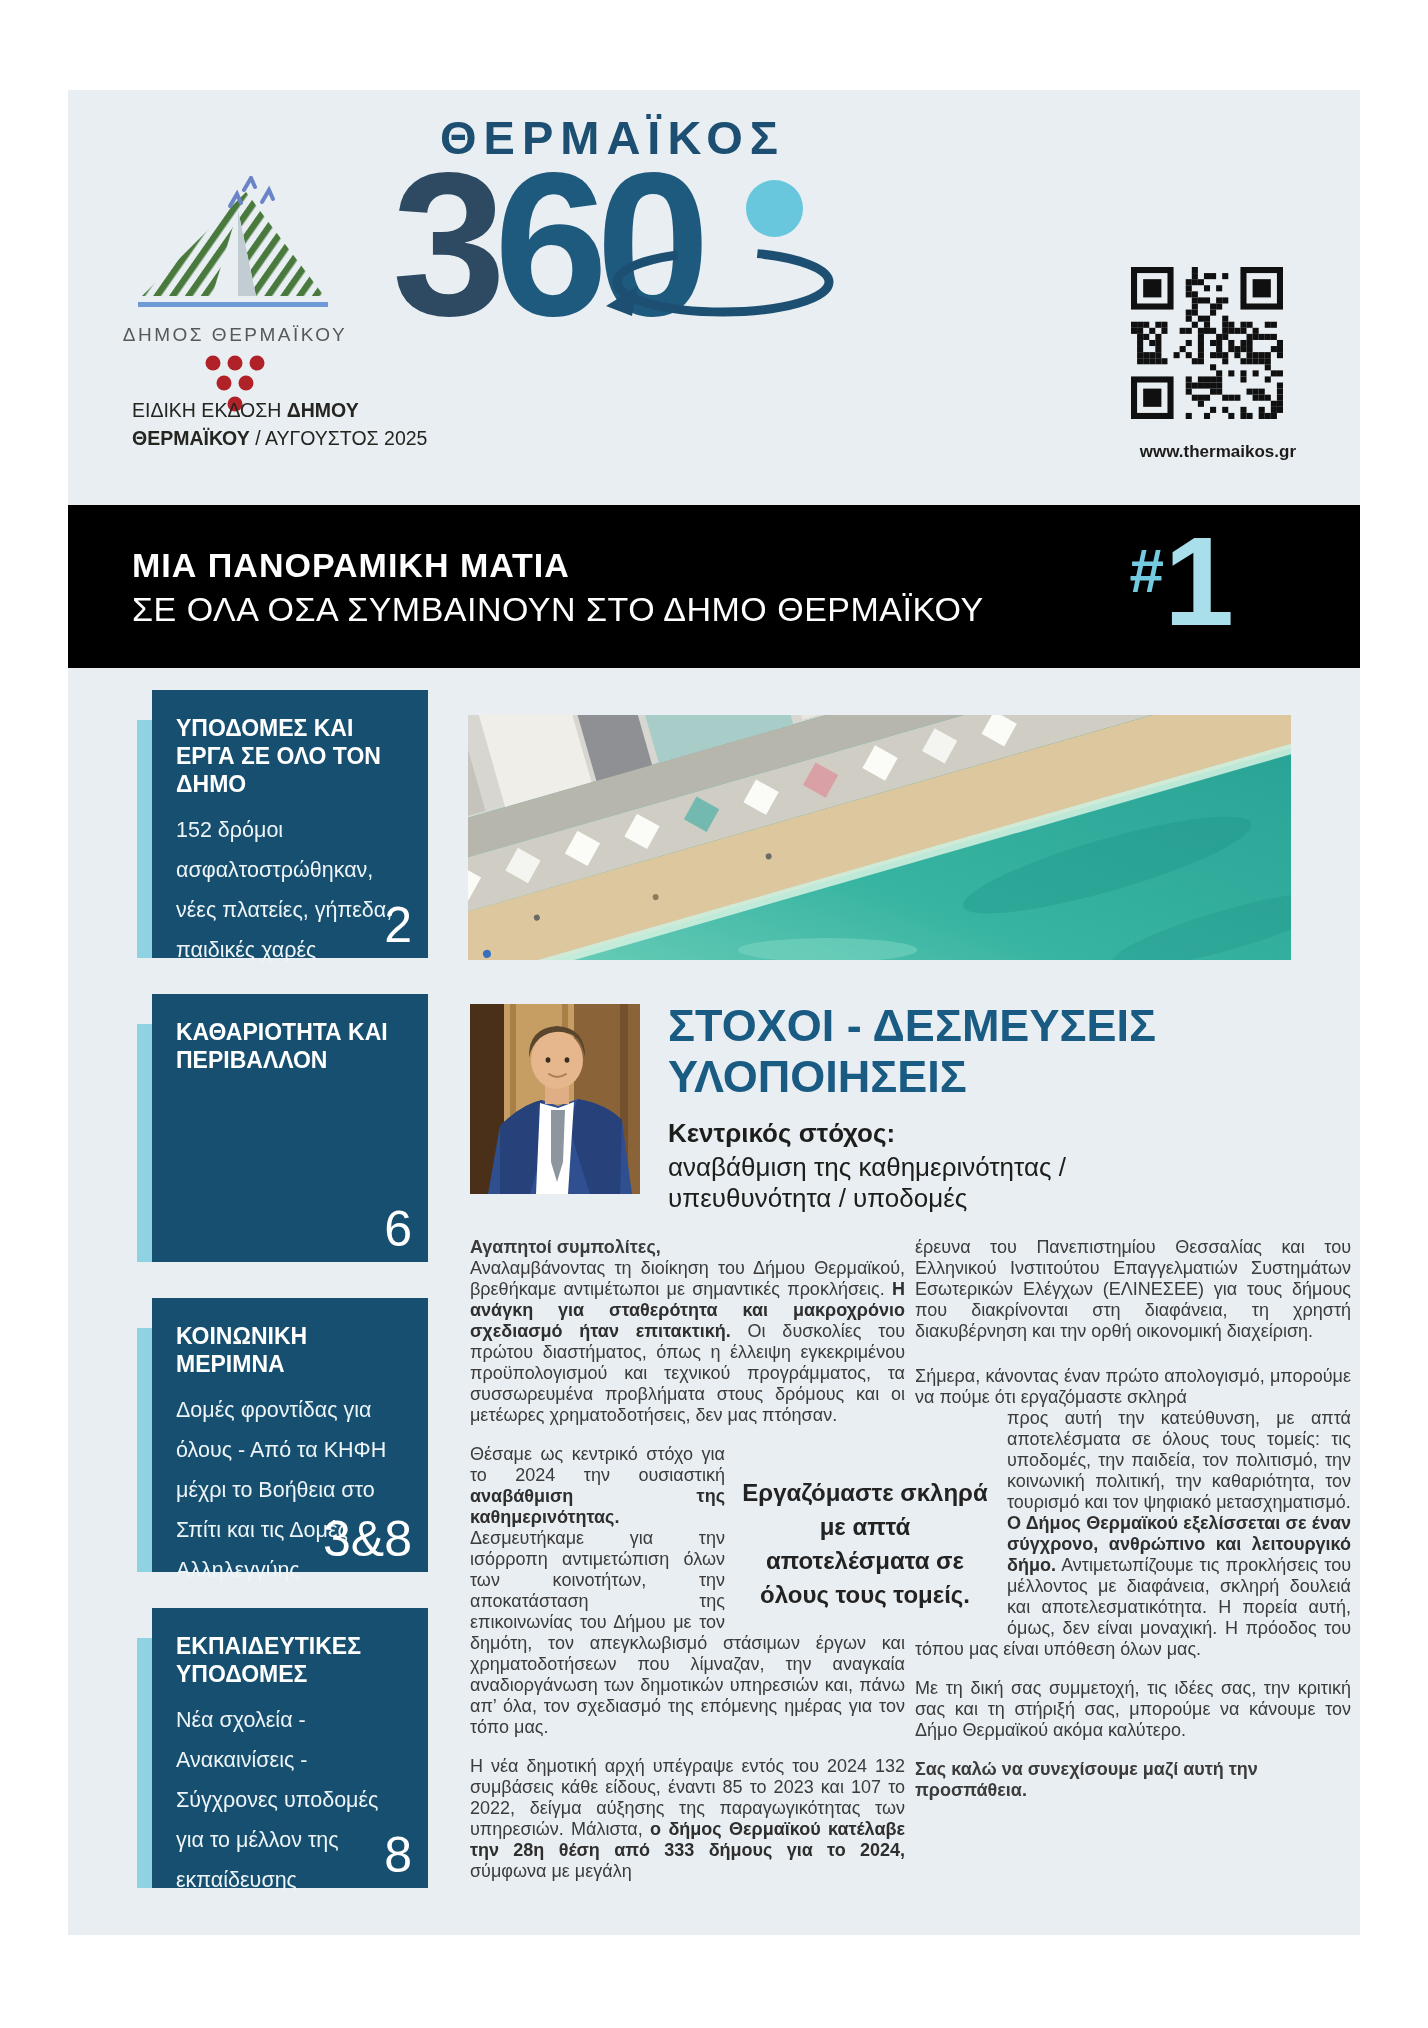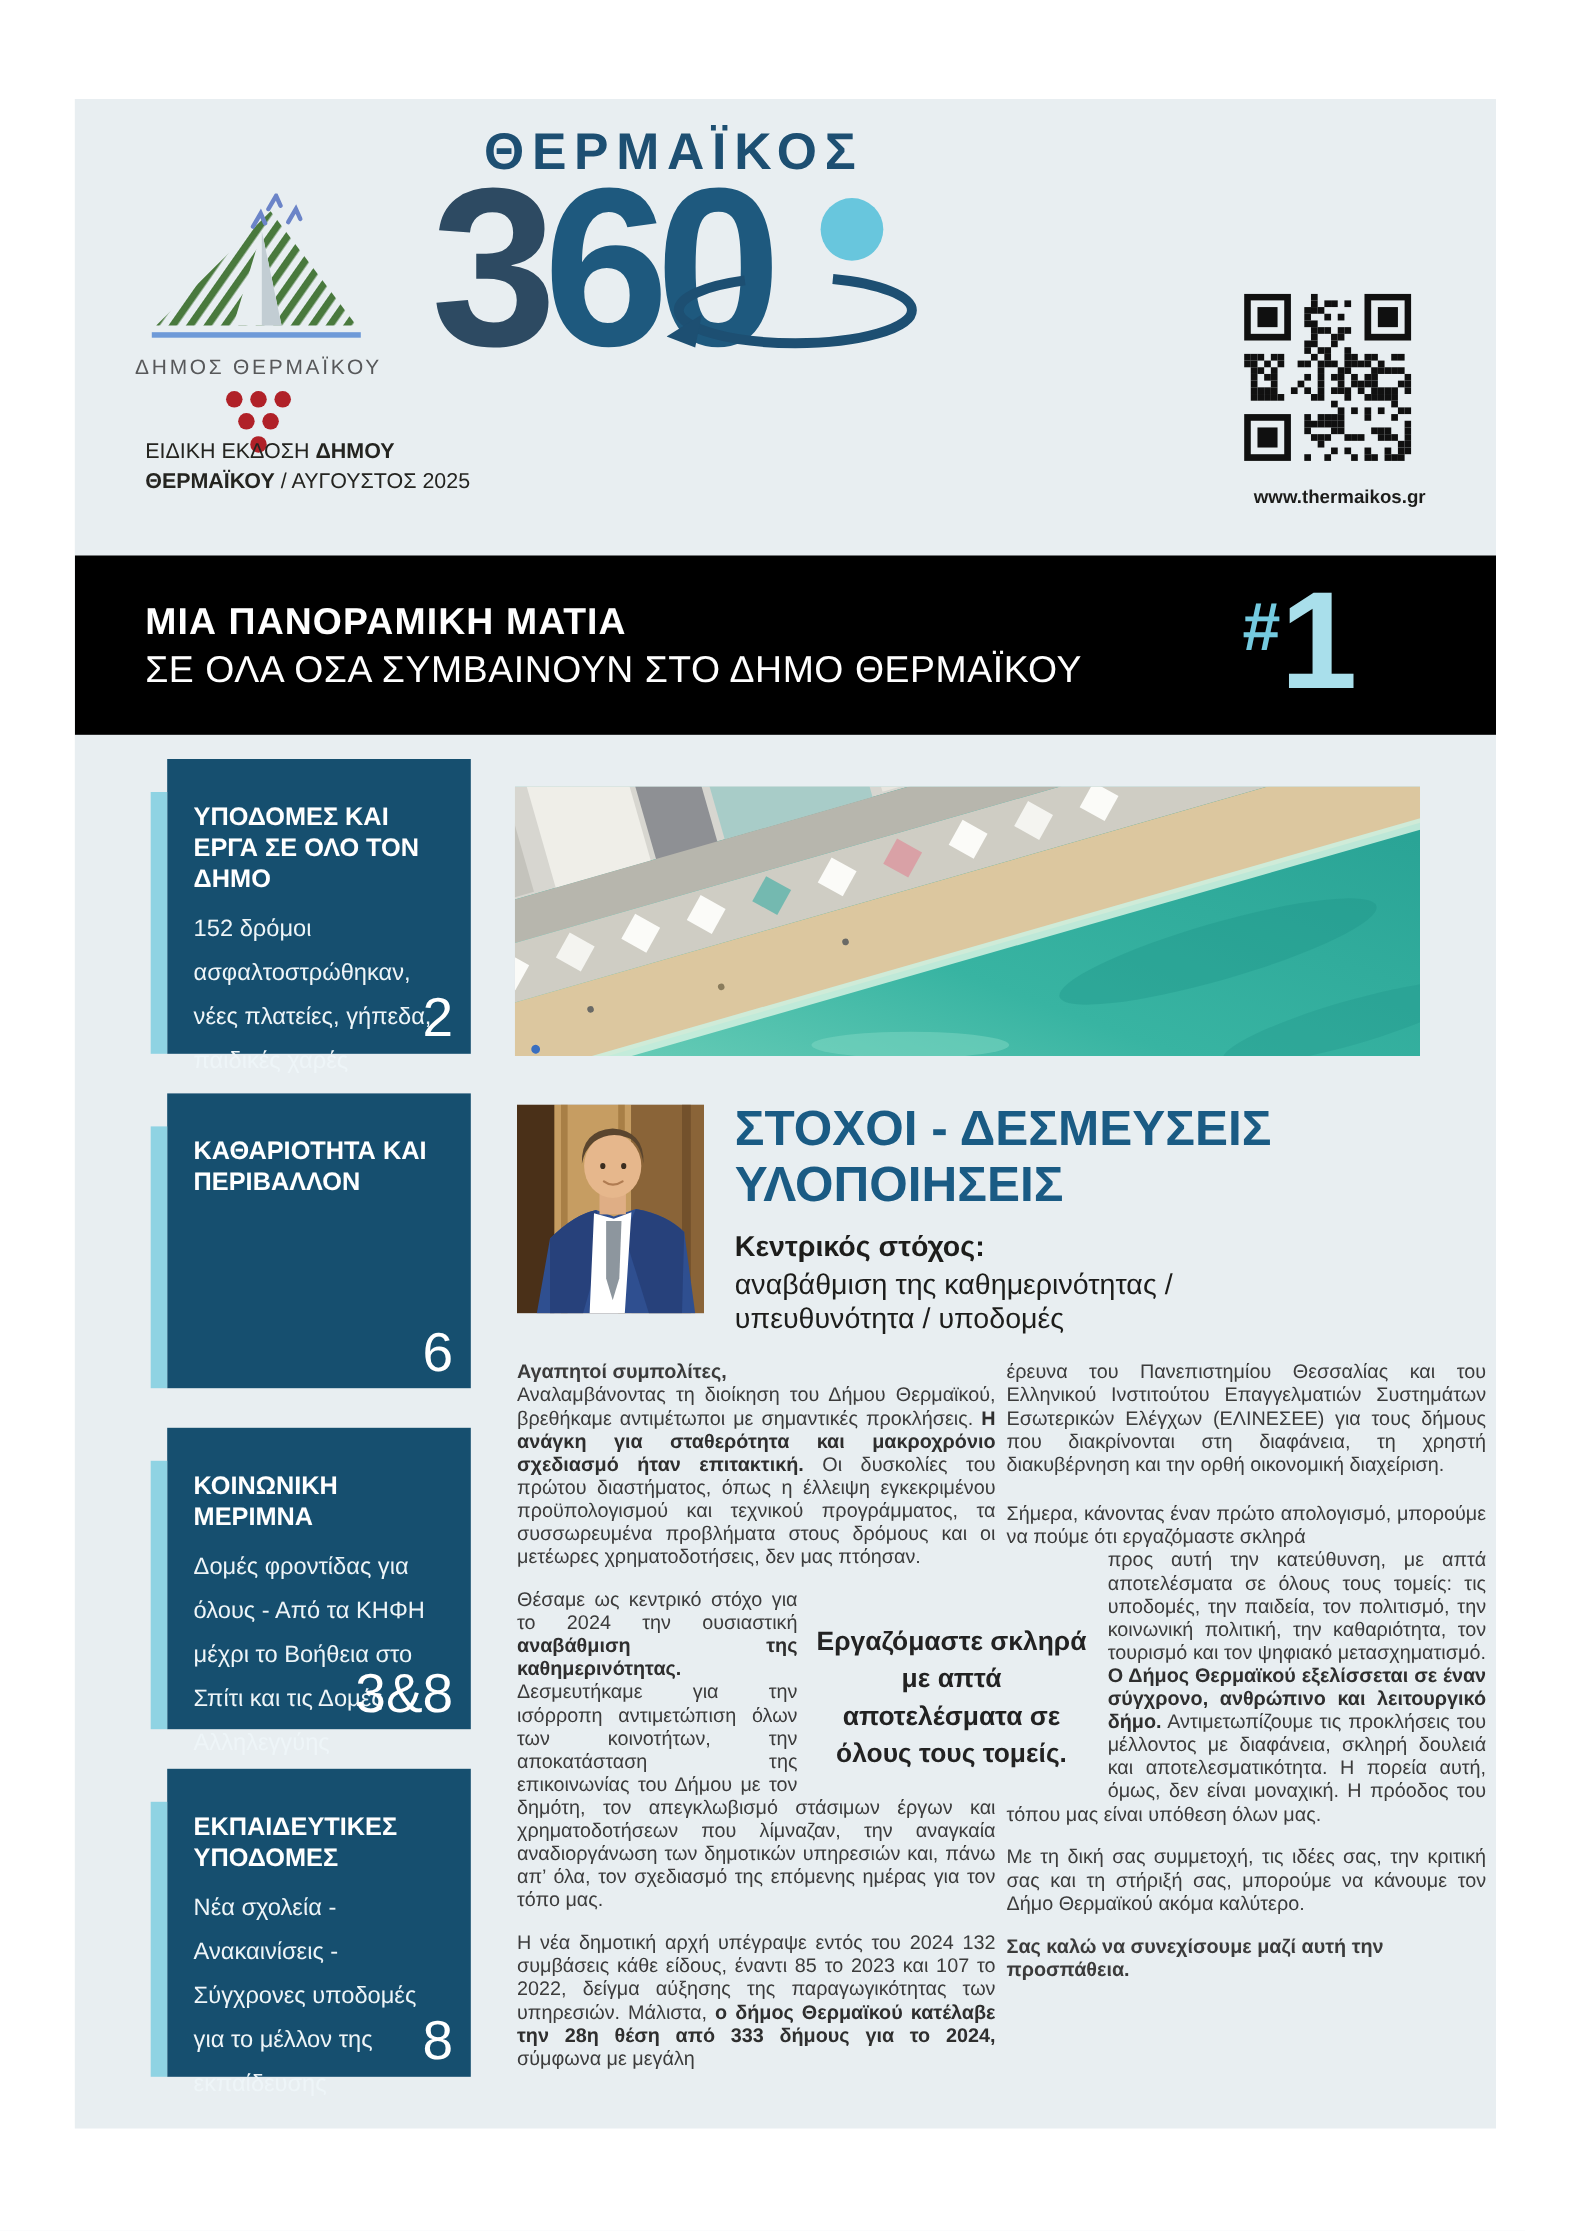--- a/index.html
+++ b/index.html
@@ -32,21 +32,21 @@
   
   .banner{position:absolute;left:0;top:415px;width:1292px;height:163px;background:#000000;display:flex;align-items:center}
   .banner-text{padding-left:64px}
   .b1{font-weight:700;font-size:34px;color:#fff;letter-spacing:1px;line-height:44px}
   .b2{font-weight:400;font-size:34px;color:#fff;letter-spacing:.5px;line-height:44px}
   .issue{position:absolute;right:126px;top:8px;display:flex}
   .hash{font-size:62px;font-weight:700;color:#74cadf;margin-top:22px}
   .num{font-size:126px;font-weight:700;color:#a9dfeb;line-height:1.1}
 
   
-  .card{position:absolute;left:84px;width:276px;background:#164f6f;box-sizing:border-box;padding:38px 20px 0 24px}
+  .card{position:absolute;left:84px;width:276px;background:#164f6f;box-sizing:border-box;padding:24px 20px 0 24px}
   .card::before{content:"";position:absolute;left:-15px;top:30px;bottom:0;width:15px;background:#8fd3e3}
   .c1{top:600px;height:268px}.c2{top:904px;height:268px}.c3{top:1208px;height:274px}.c4{top:1518px;height:280px}
   .card-title{font-size:23px;line-height:28px;font-weight:700;color:#ffffff;margin-bottom:12px}
   .card-desc{font-size:21.5px;line-height:40px;color:#eef5f8;font-weight:400}
   .card-page{position:absolute;right:16px;bottom:4px;font-size:50px;color:#ffffff}
 
   
   .hero{position:absolute;left:400px;top:625px;width:823px;height:245px;overflow:hidden}
   .hero svg{display:block;width:100%;height:100%}
 

